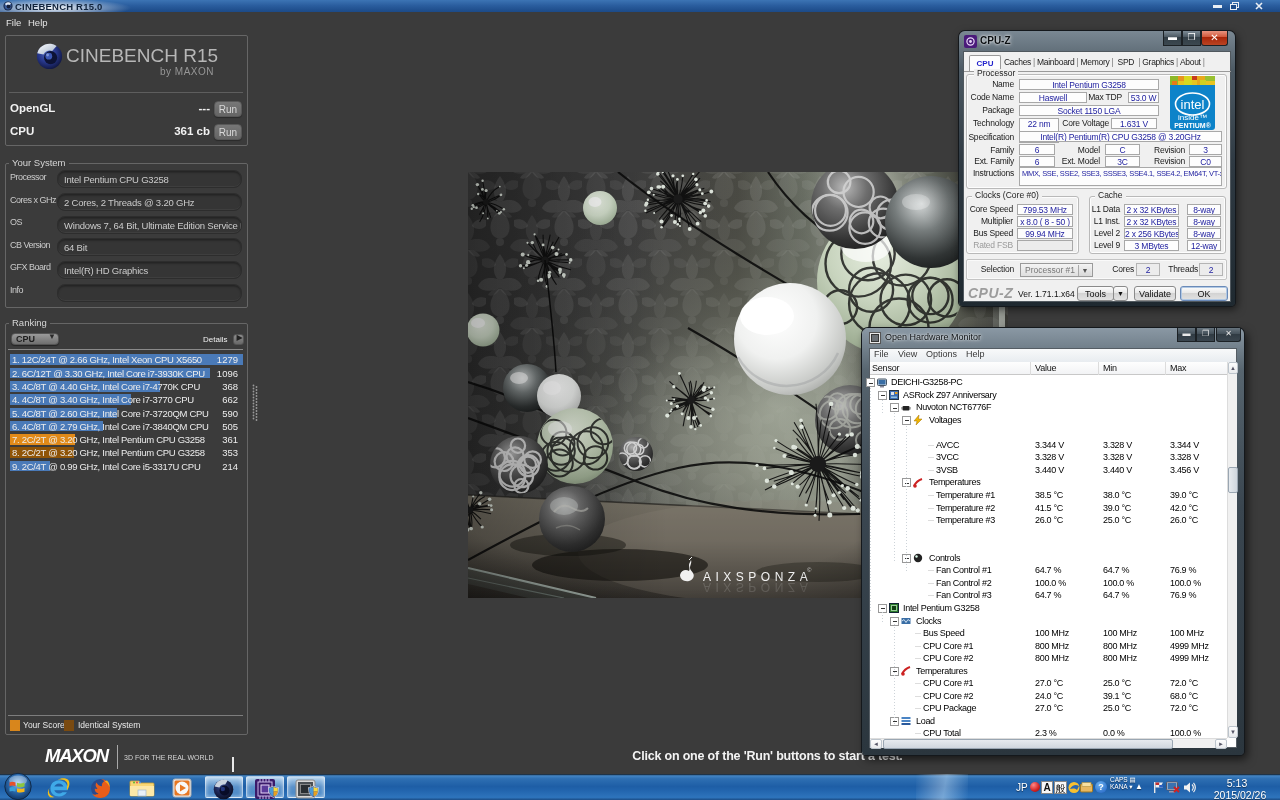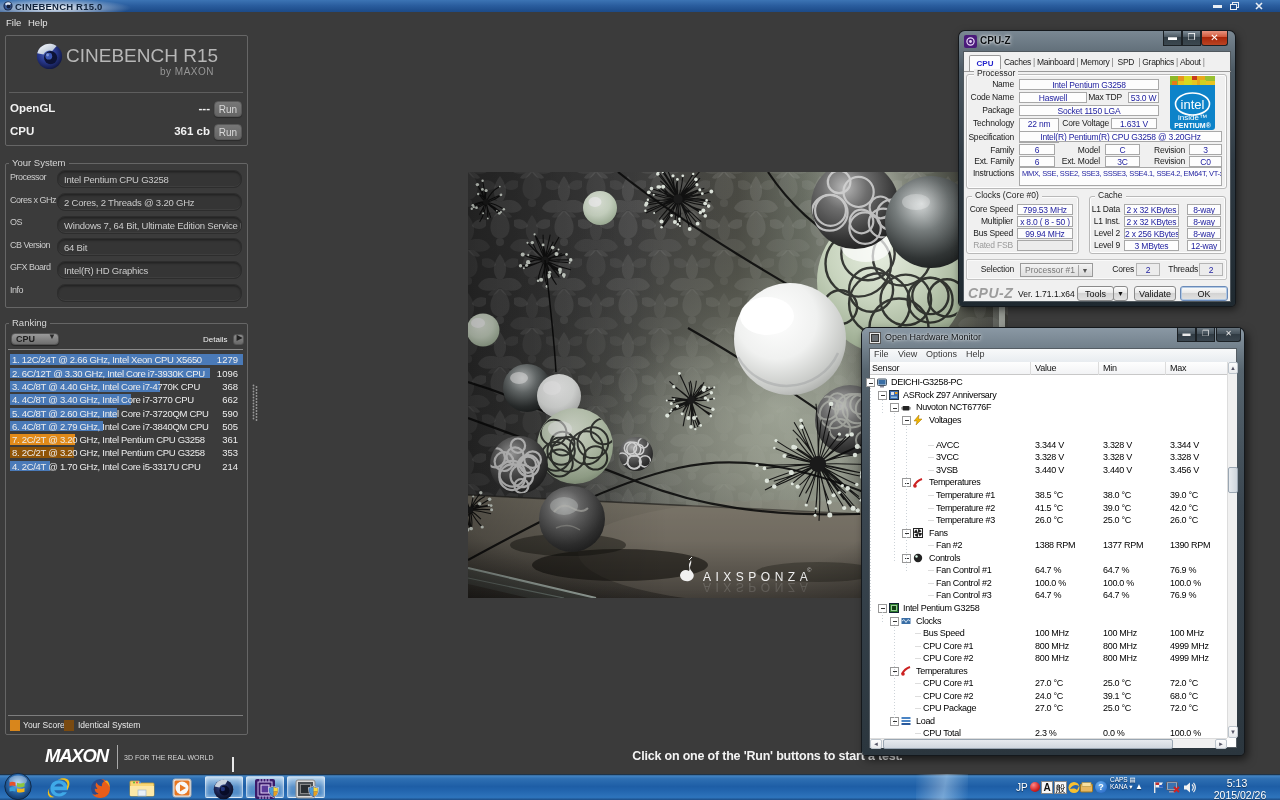--- a/index.html
+++ b/index.html
@@ -145,21 +145,21 @@
       <span class="rtxt">7. 2C/2T @ 3.20 GHz, Intel Pentium CPU G3258</span>
       <span class="rscore">361</span>
     </div>
 <div class="rrow" style="top:447.4px;width:228px">
       <div class="rbar" style="width:64px;background:#8f5407"></div>
       <span class="rtxt">8. 2C/2T @ 3.20 GHz, Intel Pentium CPU G3258</span>
       <span class="rscore">353</span>
     </div>
 <div class="rrow" style="top:460.6px;width:228px">
       <div class="rbar" style="width:40px;background:#4a7ab8"></div>
-      <span class="rtxt">4. 2C/4T @ 1.70 GHz,  Intel Core i5-3317U CPU</span>
+      <span class="rtxt">9. 2C/4T @ 0.99 GHz,  Intel Core i5-3317U CPU</span>
       <span class="rscore">214</span>
     </div>
 
 <div class="abs" style="left:8px;top:715px;width:235px;height:1px;background:#7d7d7d"></div>
 <div class="abs" style="left:10px;top:719.5px;width:10px;height:11px;background:#d8861c"></div>
 <div class="abs" style="left:23px;top:720px;font-size:8.5px;color:#e9e9e9">Your Score</div>
 <div class="abs" style="left:64px;top:719.5px;width:10px;height:11px;background:#7a4a10"></div>
 <div class="abs" style="left:78px;top:720px;font-size:8.5px;color:#e9e9e9">Identical System</div>
 <svg class="abs" style="left:252px;top:384px" width="6" height="38" viewBox="0 0 6 38">
       <circle cx="1.5" cy="1.5" r="0.9" fill="#9a9a9a"></circle>
@@ -866,35 +866,20 @@
         <span class="vv" style="left:241px">39.0 °C</span>
         <span class="vv" style="left:308px">42.0 °C</span>
       </div>
       <div class="orow" style="left:0;top:187.0px">
         <span class="abs" style="left:66px;top:5px;width:6px;height:1px;background:#ddd"></span>
         <span class="tt" style="left:74px">Temperature #3</span>
         <span class="vv" style="left:173px">26.0 °C</span>
         <span class="vv" style="left:241px">25.0 °C</span>
         <span class="vv" style="left:308px">26.0 °C</span>
       </div>
-      <div class="orow" style="left:0;top:199.6px">
-        <span class="tg" style="left:40px"></span>
-        <svg class="ticon" style="left:51px" viewBox="0 0 10 10">
-          <rect x="0.5" y="0.5" width="9" height="9" fill="#f8f8f8" stroke="#222"></rect>
-          <path d="M5,5 L5,1 A4,4 0 0 1 8.5,3.5 Z M5,5 L9,5 A4,4 0 0 1 6.5,8.5 Z M5,5 L5,9 A4,4 0 0 1 1.5,6.5 Z M5,5 L1,5 A4,4 0 0 1 3.5,1.5 Z" fill="#222"></path>
-        </svg>
-        <span class="tt" style="left:67px">Fans</span>
-      </div>
-      <div class="orow" style="left:0;top:212.1px">
-        <span class="abs" style="left:66px;top:5px;width:6px;height:1px;background:#ddd"></span>
-        <span class="tt" style="left:74px">Fan #2</span>
-        <span class="vv" style="left:173px">1388 RPM</span>
-        <span class="vv" style="left:241px">1377 RPM</span>
-        <span class="vv" style="left:308px">1390 RPM</span>
-      </div>
       <div class="orow" style="left:0;top:224.7px">
         <span class="tg" style="left:40px"></span>
         <svg class="ticon" style="left:51px" viewBox="0 0 10 10">
           <circle cx="5" cy="5" r="4.2" fill="#222"></circle>
           <circle cx="3.5" cy="3.5" r="1.2" fill="#dfe"></circle>
         </svg>
         <span class="tt" style="left:67px">Controls</span>
       </div>
       <div class="orow" style="left:0;top:237.2px">
         <span class="abs" style="left:66px;top:5px;width:6px;height:1px;background:#ddd"></span>

